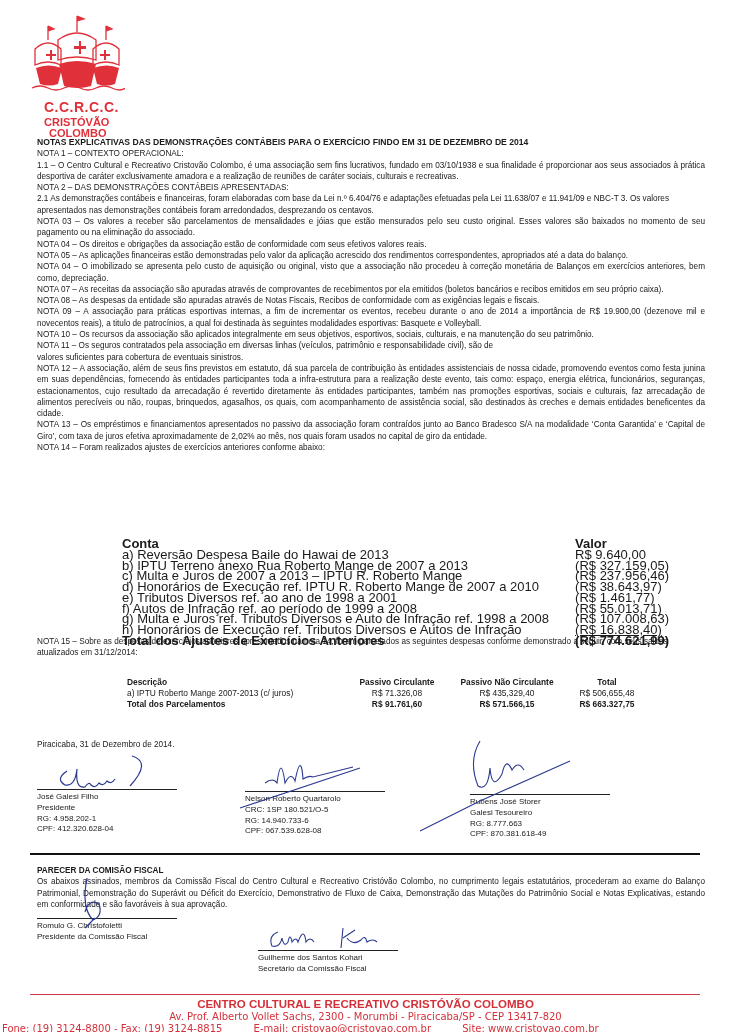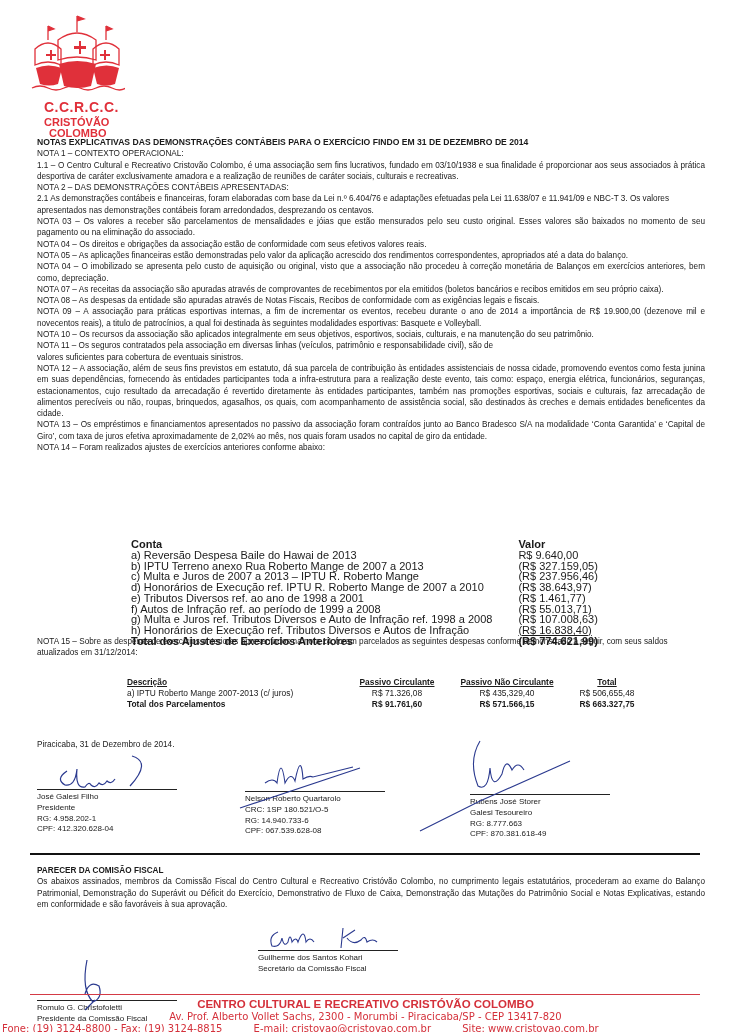--- a/index.html
+++ b/index.html
@@ -10,34 +10,34 @@
     .page { position: absolute; left: 0; top: 0; width: 723px; height: 1032px; }
     .logo { position: absolute; left: 30px; top: 4px; width: 95px; height: 128px; }
     .logo svg { display: block; }
     .logo .abbr { position: absolute; left: 14px; top: 95px; font: bold 14px "Liberation Sans", sans-serif; color: #e0303a; letter-spacing: 0.5px; }
     .logo .name1 { position: absolute; left: 14px; top: 112px; font: bold 11px "Liberation Sans", sans-serif; color: #e0303a; }
     .logo .name2 { position: absolute; left: 19px; top: 123px; font: bold 11px "Liberation Sans", sans-serif; color: #e0303a; }
     .body-text { position: absolute; left: 37px; top: 137px; width: 668px; font-size: 8.2px; line-height: 11.3px; }
     .doc-title { font-weight: bold; font-size: 8.6px; }
     .p { margin: 0; }
     .just { text-align: justify; }
-    table.adj { position: absolute; left: 131px; top: 538px; border-collapse: collapse; font-size: 11px; }
+    table.adj { position: absolute; left: 122px; top: 538px; border-collapse: collapse; font-size: 13px; }
     table.adj td { padding: 0; line-height: 10.7px; white-space: nowrap; }
     table.adj td.val { padding-left: 26px; text-align: left; }
     table.adj tr.hdr td { font-weight: bold; line-height: 12px; }
     table.adj tr.total td { font-weight: bold; }
     .ul { text-decoration: underline; }
     .nota15 { position: absolute; left: 37px; top: 636px; width: 668px; font-size: 8.2px; line-height: 11.3px; }
     table.parc { position: absolute; left: 127px; top: 677px; border-collapse: collapse; font-size: 8.4px; }
     table.parc td { padding: 0 0; line-height: 11px; white-space: nowrap; }
     table.parc td.c1 { width: 220px; }
     table.parc td.c2 { width: 100px; text-align: center; }
     table.parc td.c3 { width: 120px; text-align: center; }
     table.parc td.c4 { width: 80px; text-align: center; }
-    table.parc tr.hdr td { font-weight: bold; text-decoration: underline; }
+    table.parc tr.hdr td { font-weight: bold; }
     table.parc tr.total td { font-weight: bold; }
     .place { position: absolute; left: 37px; top: 740px; font-size: 8.2px; }
     .sig { position: absolute; font-size: 8px; line-height: 10.8px; }
     .sig .line { border-top: 1px solid #222; width: 140px; margin-bottom: 2px; }
     .sig svg { position: absolute; }
     .divider { position: absolute; left: 30px; width: 670px; }
     .d-black { top: 853px; border-top: 2px solid #111; }
     .d-red { top: 994px; border-top: 1px solid #d43a45; }
     .parecer { position: absolute; left: 37px; top: 865px; width: 668px; font-size: 8.2px; line-height: 11.3px; }
     .parecer .ttl { font-weight: bold; }
@@ -209,21 +209,21 @@
     <div>CPF: 870.381.618-49</div>
   </div>
 
   <div class="divider d-black"></div>
 
   <div class="parecer">
     <div class="ttl">PARECER DA COMISÃO FISCAL</div>
     <div class="just">Os abaixos assinados, membros da Comissão Fiscal do Centro Cultural e Recreativo Cristóvão Colombo, no cumprimento legais estatutários, procederam ao exame do Balanço Patrimonial, Demonstração do Superávit ou Déficit do Exercício, Demonstrativo de Fluxo de Caixa, Demonstração das Mutações do Patrimônio Social e Notas Explicativas, estando em conformidade e são favoráveis à sua aprovação.</div>
   </div>
 
-  <div class="sig" style="left:37px; top:1000px;">
+  <div class="sig" style="left:37px; top:918px;">
     <svg width="60" height="60" style="left:30px; top:-45px;" viewBox="0 0 60 60">
       <path d="M20 5 q-6 30 6 42 q10 -4 6 -16 q-10 -6 -14 8 M18 55 l10 -10" fill="none" stroke="#2b3a8f" stroke-width="1.2"></path>
     </svg>
     <div class="line"></div>
     <div>Romulo G. Christofoletti</div>
     <div>Presidente da Comissão Fiscal</div>
   </div>
 
   <div class="sig" style="left:258px; top:950px;">
     <svg width="140" height="30" style="left:5px; top:-26px;" viewBox="0 0 140 30">

